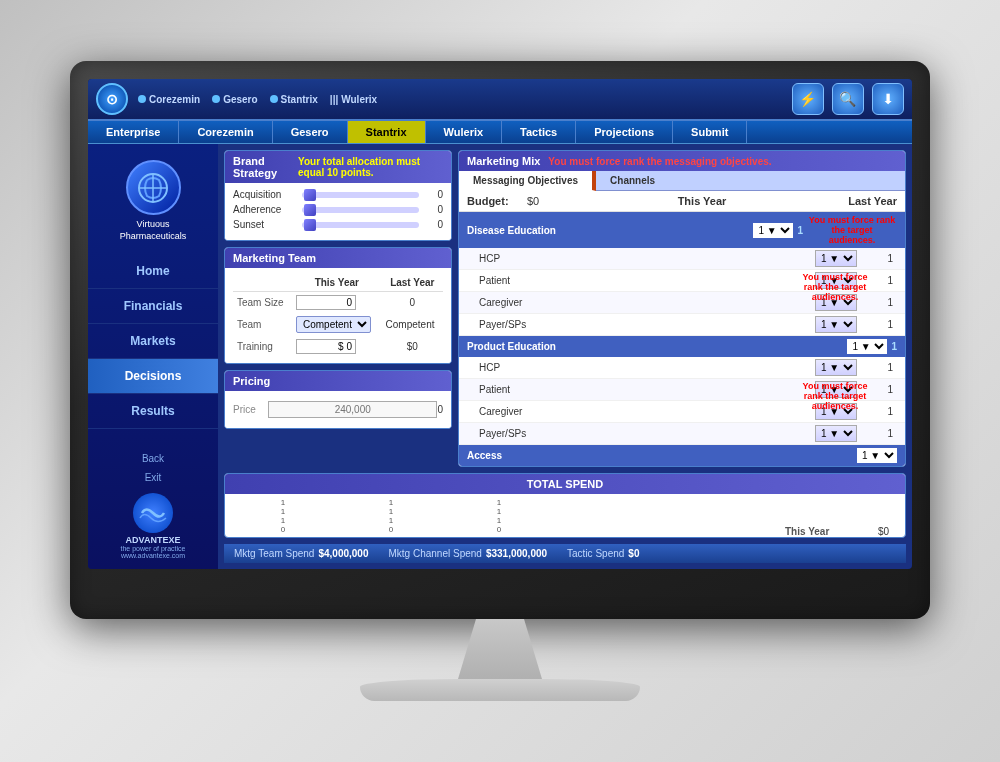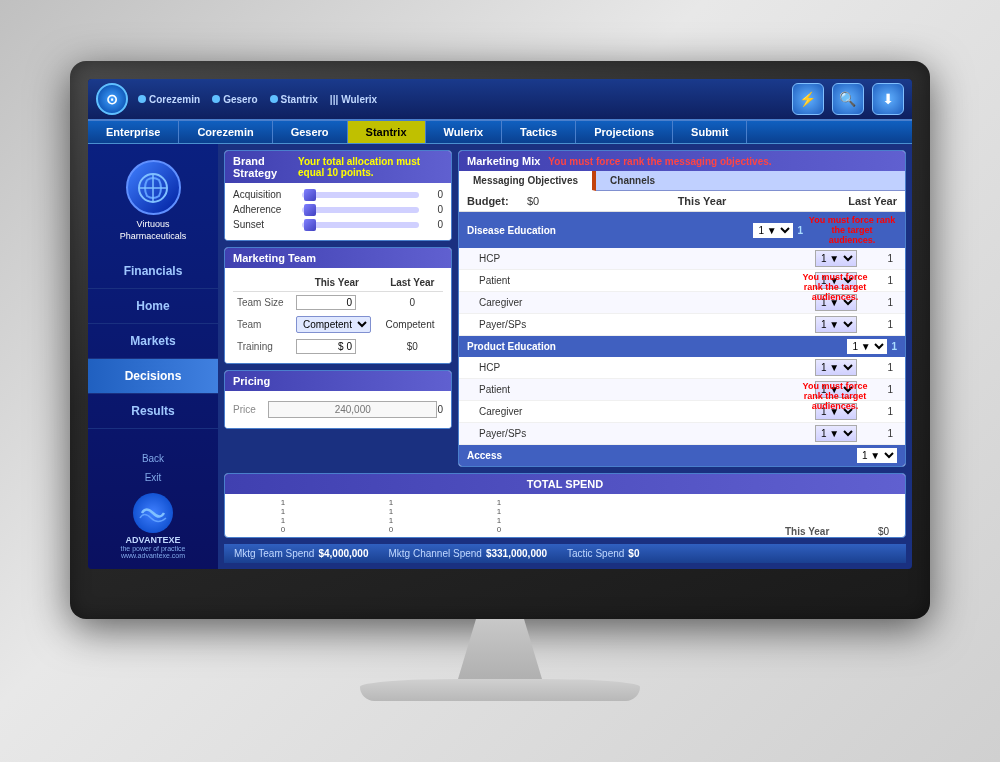--- a/index.html
+++ b/index.html
@@ -670,22 +670,22 @@
                   <path d="M12 10 Q18 6 24 10 Q28 18 24 26 Q18 30 12 26 Q8 18 12 10" fill="none" stroke="#60a0ff" stroke-width="2"></path>
                   <line x1="18" y1="4" x2="18" y2="32" stroke="#80c0ff" stroke-width="1.5"></line>
                   <line x1="4" y1="18" x2="32" y2="18" stroke="#80c0ff" stroke-width="1.5"></line>
                 </svg>
               </div>
               <div class="company-name">
                 <div>Virtuous</div>
                 <div>Pharmaceuticals</div>
               </div>
             </div>
+            <div class="sidebar-nav-item">Home</div>
             <div class="sidebar-nav-item">Financials</div>
-            <div class="sidebar-nav-item">Home</div>
             <div class="sidebar-nav-item">Markets</div>
             <div class="sidebar-nav-item active">Decisions</div>
             <div class="sidebar-nav-item">Results</div>
             <div class="sidebar-bottom">
               <div class="sidebar-back-exit">Back</div>
               <div class="sidebar-back-exit">Exit</div>
               <div class="advantexe-logo">
                 <div class="advantexe-icon">
                   <svg width="30" height="30" viewBox="0 0 30 30">
                     <path d="M4 15 Q8 8 15 15 Q22 22 26 15" fill="none" stroke="#80c0ff" stroke-width="2.5"></path>

